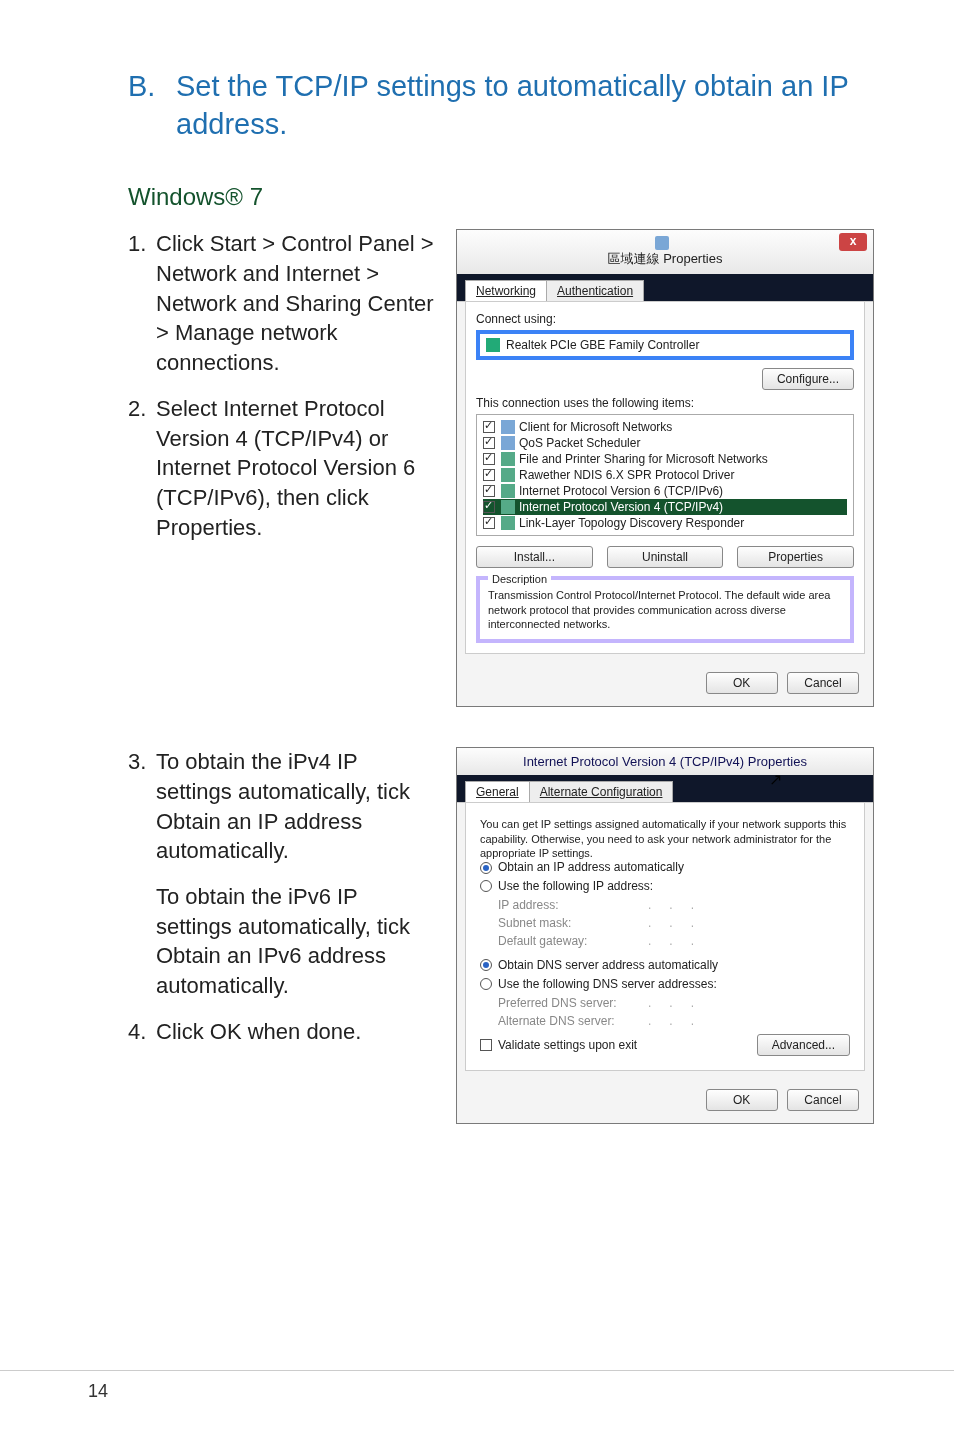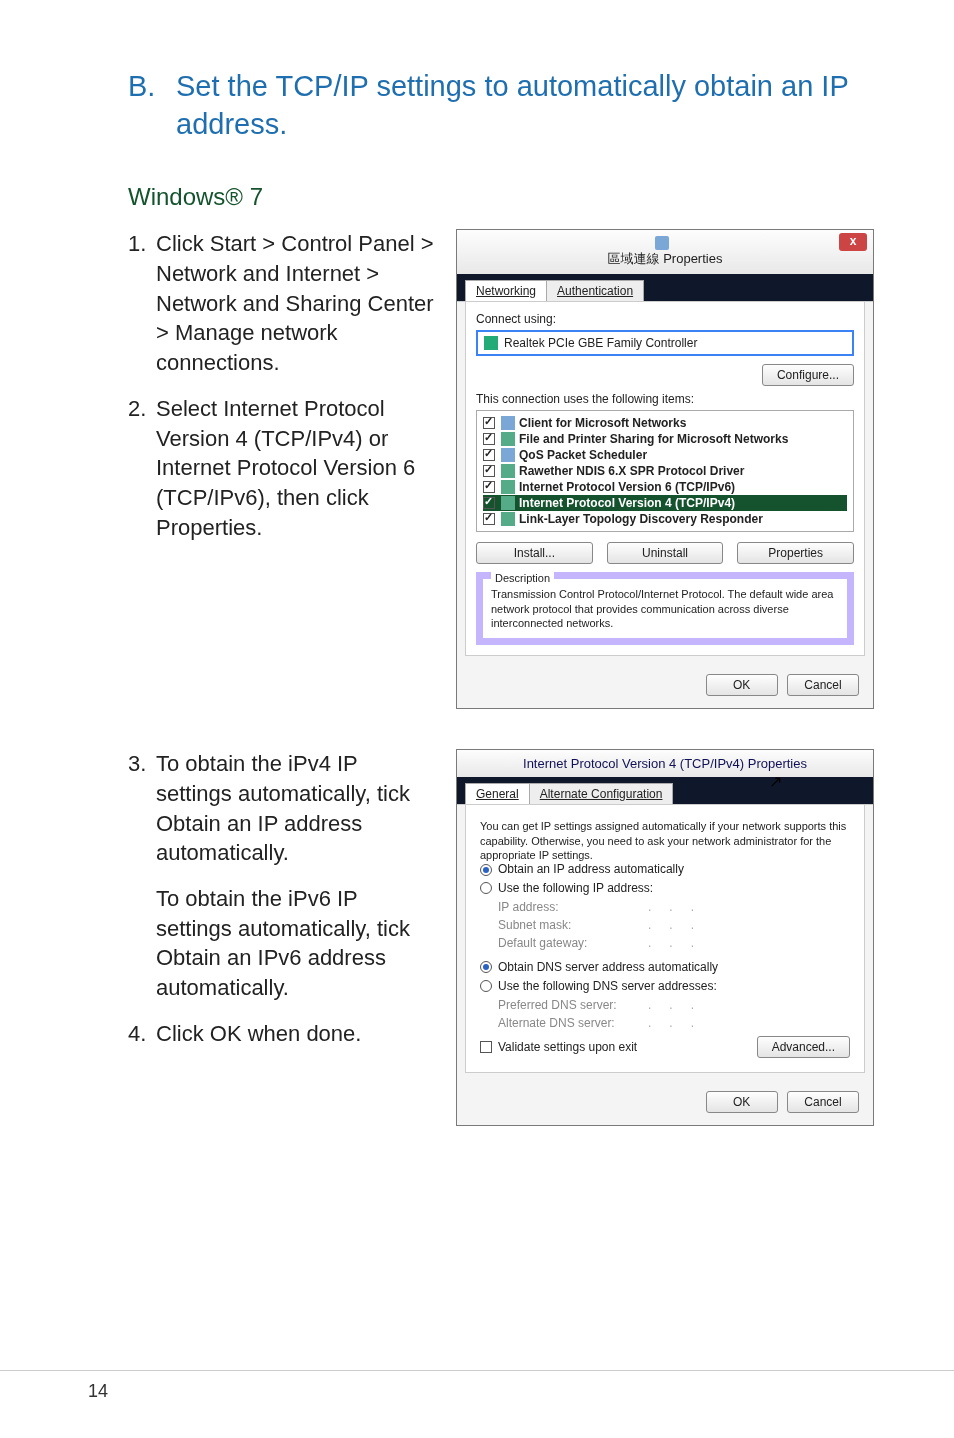--- a/index.html
+++ b/index.html
@@ -24,36 +24,36 @@
 
   
   .dlg { border: 1px solid #7a7a7a; background: #f4f4f4; font-size: 12px; color: #222; position: relative; }
   .dlg .titlebar { background: linear-gradient(#fdfdfd,#e8e8e8); padding: 6px 10px; font-size: 13px; display:flex; align-items:center;flex-direction:column; }
   .dlg .titlebar .icon { width: 14px; height: 14px; background: #7aa7d6; margin-right: 6px; border-radius:2px; }
   .dlg .close { position: absolute; top: 3px; right: 6px; background:#c44; color:#fff; width:28px; height:18px; border-radius:3px; text-align:center; line-height:16px; font-weight:bold; font-size:12px;}
   .dlg .tabs { display: flex; padding: 6px 8px 0 8px; background: #0f172a; border-bottom:1px solid #ccc;text-decoration:underline;}
   .dlg .tab { border:1px solid #aaa; border-bottom:none; padding:3px 10px; background:#fff; font-size:12px; margin-right:-1px;}
   .dlg .tab.inactive { background:#eee; }
   .dlg .inner { background:#fff; margin:0 8px 8px 8px; padding:10px; border:1px solid #ccc; border-top:none;}
-  .field { border:2px solid #3b82f6; padding:4px 6px; background:#fff; margin-top:4px; display:flex; align-items:center;}
+  .field { border:4px solid #3b82f6; padding:4px 6px; background:#fff; margin-top:4px; display:flex; align-items:center;}
   .field .nic-icon{width:14px;height:14px;background:#2a7; margin-right:6px;}
   .btn { border:1px solid #888; background:linear-gradient(#fefefe,#e4e4e4); padding:3px 14px; font-size:12px; border-radius:3px; display:inline-block;}
   .right { text-align:right; }
   .listbox { border:1px solid #aaa; background:#fff; margin-top:4px; padding:4px 6px; }
-  .li-row { display:flex; align-items:center; padding:1px 0;font-weight:bold; }
+  .li-row { display:flex; align-items:center; padding:1px 0; }
   .li-row .cb { width:12px; height:12px; border:1px solid #555; margin-right:6px; position:relative;}
   .li-row .cb::after{content:"✓"; position:absolute; top:-3px; left:0; font-size:11px;}
   .li-row .ico{width:14px;height:14px;margin-right:4px;background:#888;}
   .li-row.sel { background:#14532d; color:#fff; }
   .li-row .proto{background:#5a8;}
   .li-row .net{background:#7aa7d6;}
   .li-row .share{background:#5a8;}
   .btnrow{display:flex; gap:14px; margin-top:10px;}
   .btnrow .btn{flex:1; text-align:center;}
-  .desc-box{border:7px solid #c4b5fd; padding:8px; margin-top:8px; font-size:11px; line-height:1.3; position:relative;}
+  .desc-box{border:4px solid #c4b5fd; padding:8px; margin-top:8px; font-size:11px; line-height:1.3; position:relative;}
   .desc-box .legend{position:absolute; top:-8px; left:8px; background:#fff; padding:0 4px; font-size:11px;}
   .dlg-footer{ text-align:right; padding:10px 14px 12px;}
   .dlg-footer .btn{ margin-left:6px; min-width:72px; text-align:center;}
 
   
   .dlg2 .titlebar{color:#115; font-size:13px;}
   .dlg2 .qmark{position:absolute; top:3px; right:40px; background:#9bb; color:#225; width:22px; height:18px; border-radius:3px; text-align:center; line-height:16px; font-weight:bold;}
   .dlg2 .inner{padding:14px;}
   .radio-row{display:flex; align-items:center; margin:5px 0;}
   .radio-row .r{width:12px;height:12px;border:1px solid #555;border-radius:50%;margin-right:6px;position:relative;}
@@ -118,27 +118,27 @@
           </div>
           <div style="margin-top:6px;">This connection uses the following items:</div>
           <div class="listbox">
             <div class="li-row">
                 <span class="cb"></span>
                 <span class="ico net"></span>
                 <span>Client for Microsoft Networks</span>
               </div>
             <div class="li-row">
                 <span class="cb"></span>
+                <span class="ico net"></span>
+                <span>QoS Packet Scheduler</span>
+              </div>
+            <div class="li-row">
+                <span class="cb"></span>
                 <span class="ico share"></span>
                 <span>File and Printer Sharing for Microsoft Networks</span>
-              </div>
-            <div class="li-row">
-                <span class="cb"></span>
-                <span class="ico net"></span>
-                <span>QoS Packet Scheduler</span>
               </div>
             <div class="li-row">
                 <span class="cb"></span>
                 <span class="ico proto"></span>
                 <span>Rawether NDIS 6.X SPR Protocol Driver</span>
               </div>
             <div class="li-row">
                 <span class="cb"></span>
                 <span class="ico proto"></span>
                 <span>Internet Protocol Version 6 (TCP/IPv6)</span>

